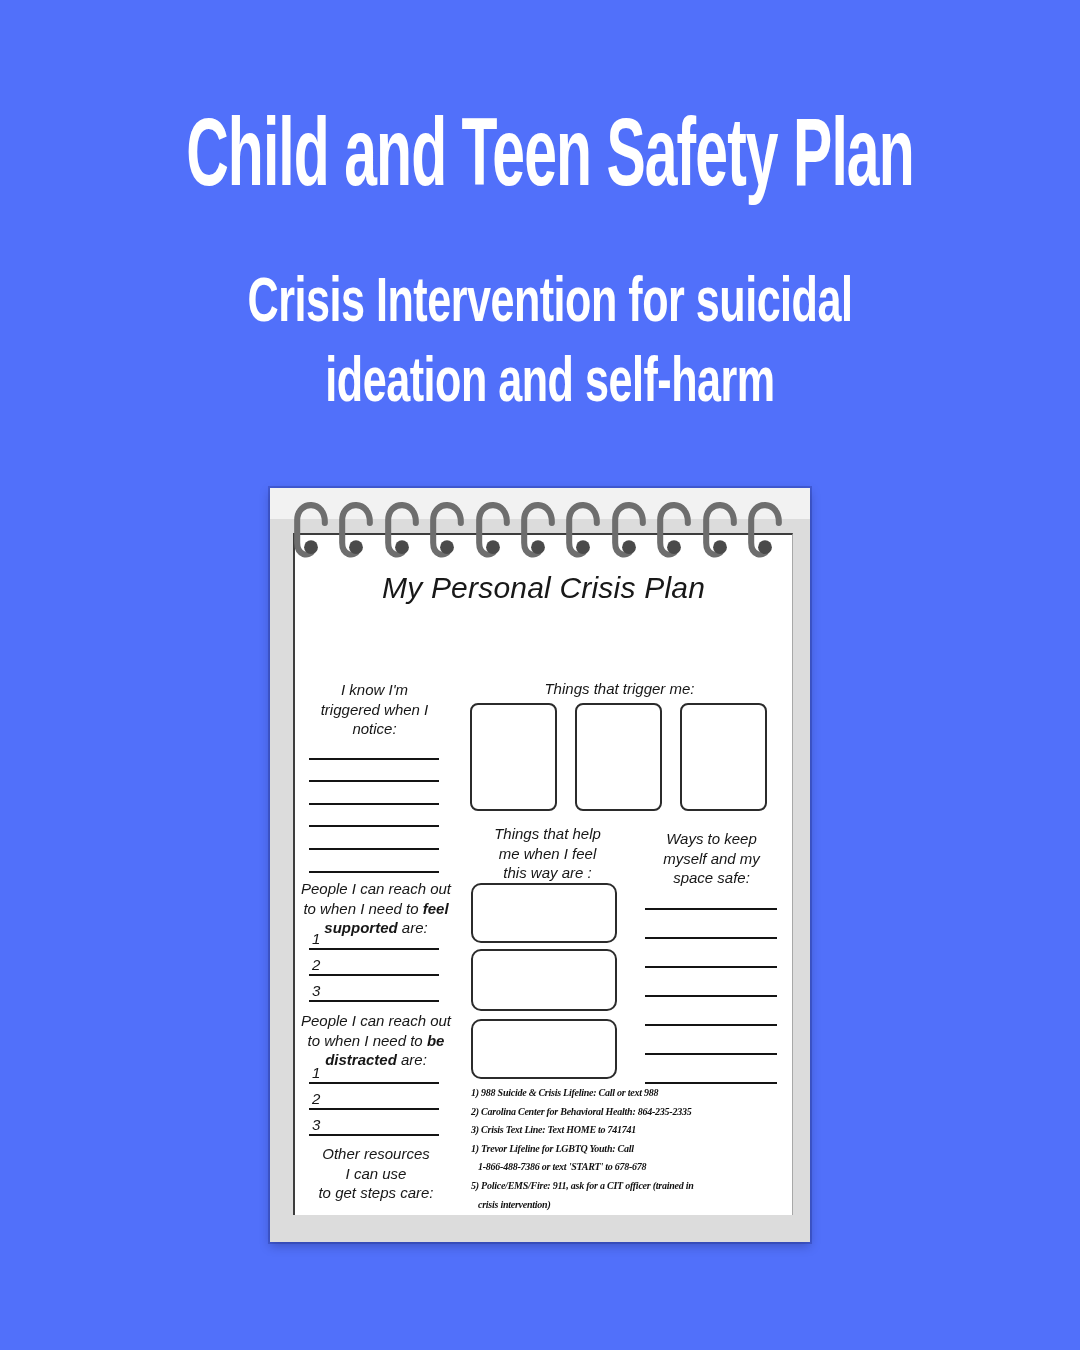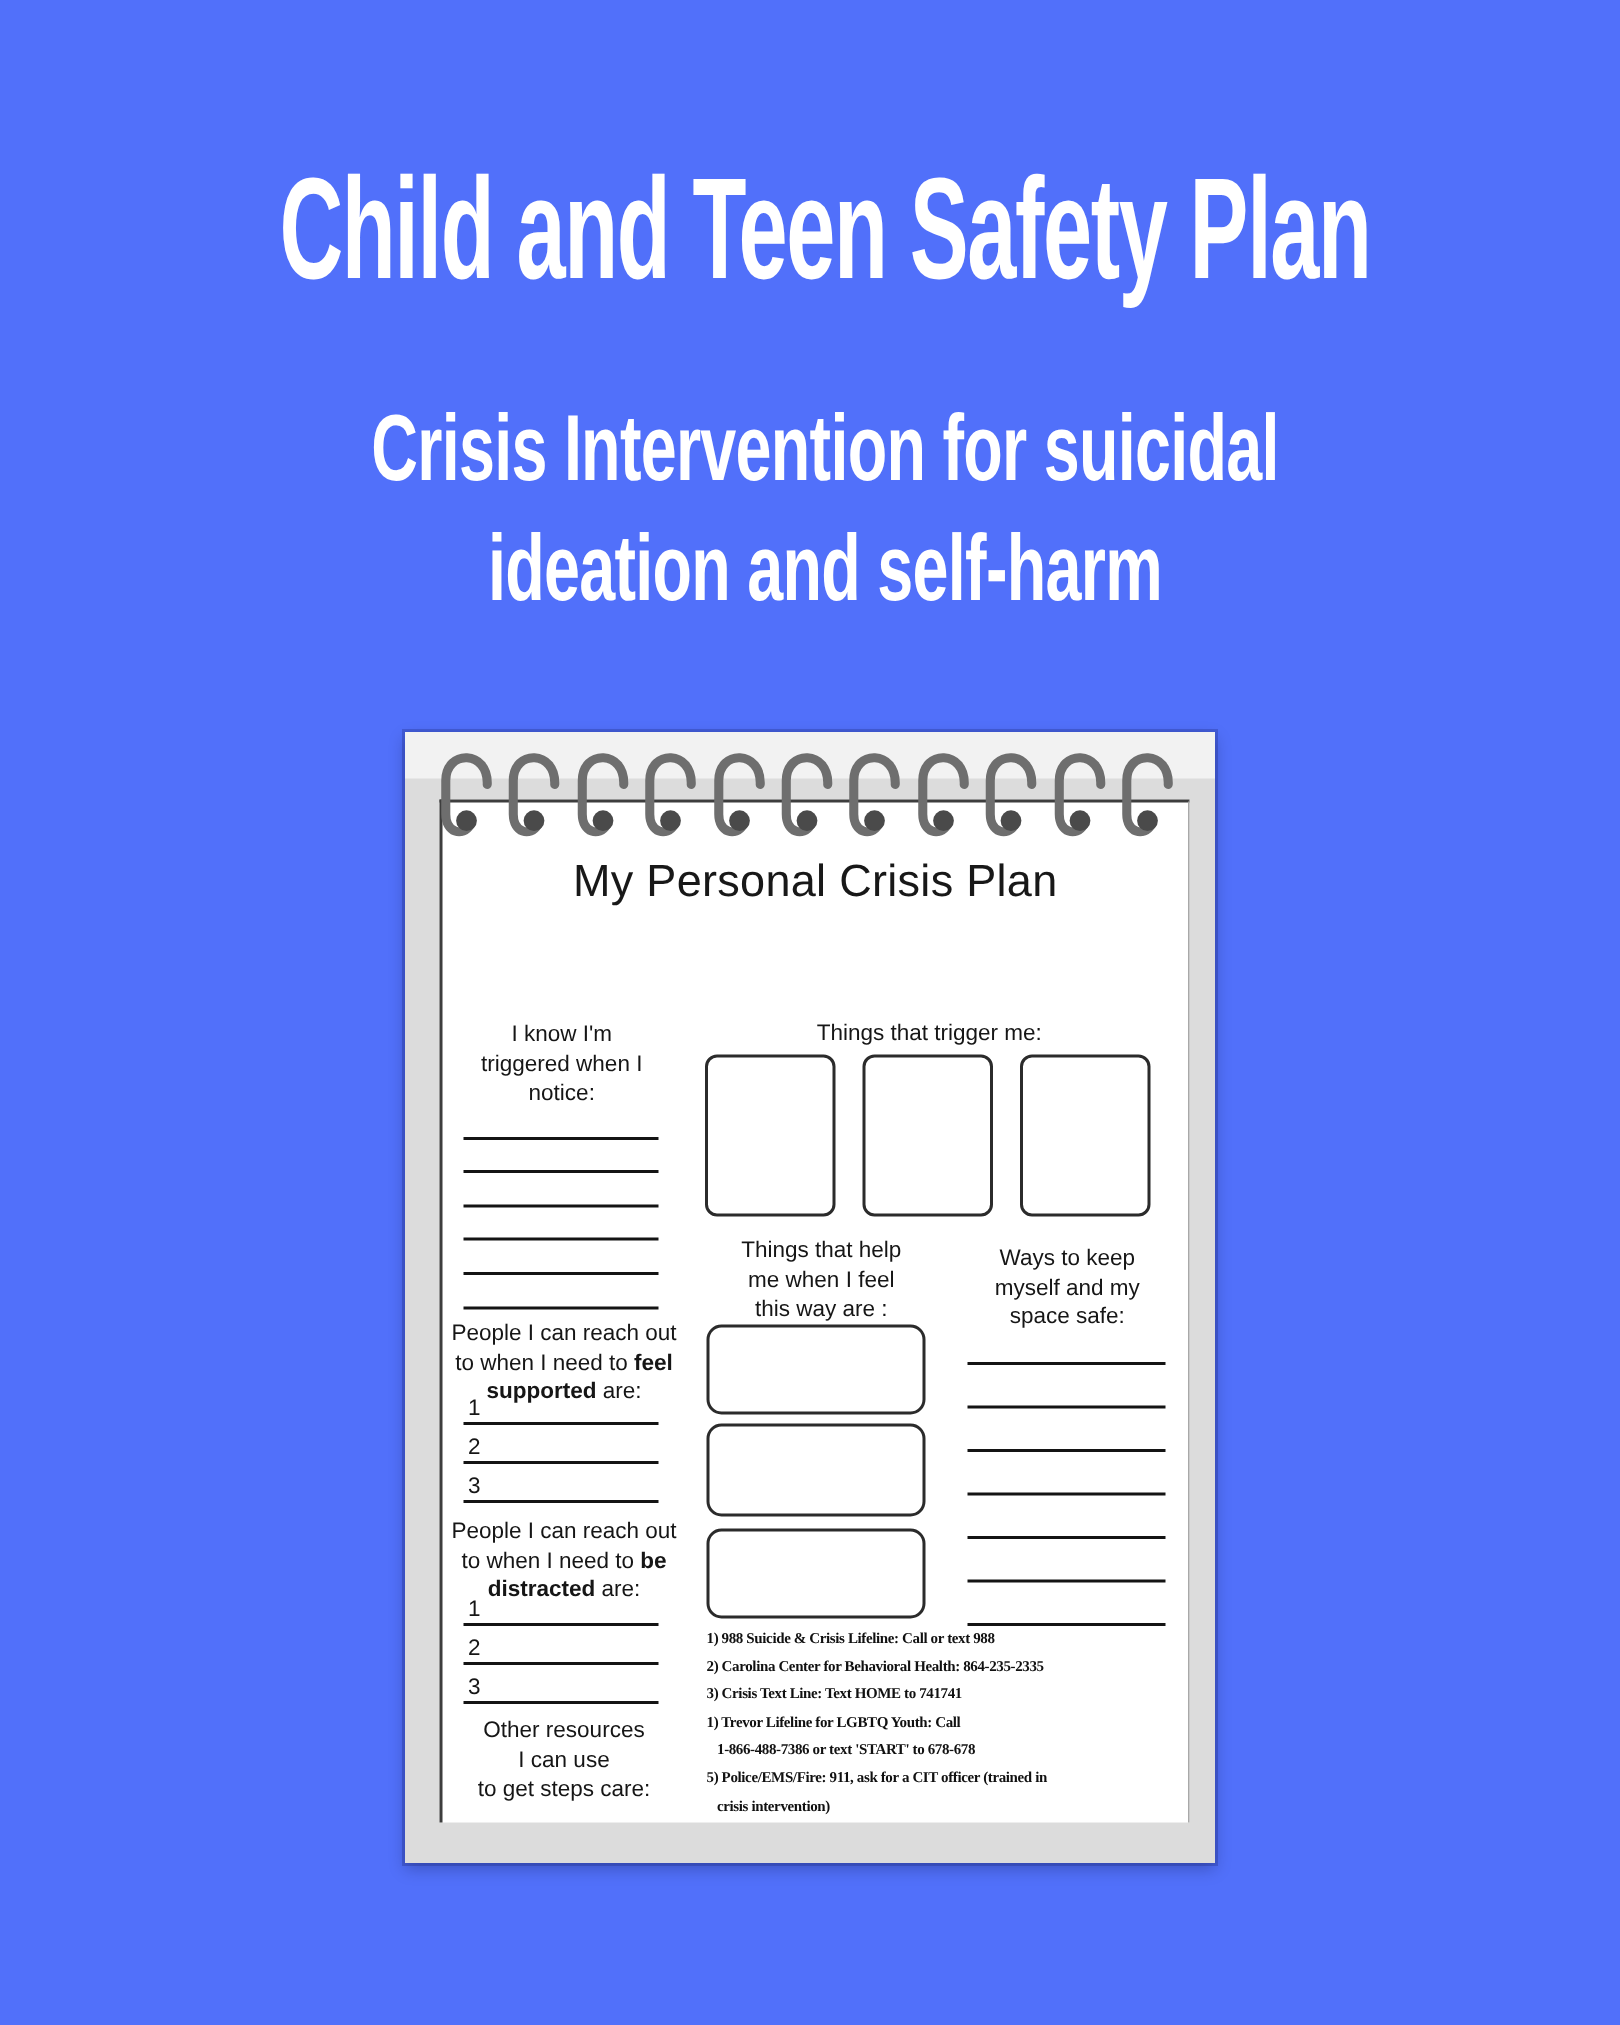--- a/index.html
+++ b/index.html
@@ -40,21 +40,21 @@
   .coils {
     position:absolute; top:6px; left:22px; right:26px; height:72px;
     display:flex; justify-content:space-between; z-index:3;
   }
   .coil { width:38px; height:70px; }
 
   .page {
     position:absolute; left:23px; top:45px; width:500px; height:682px;
     box-sizing:border-box; background:var(--page,#fff);
     border-top:2px solid #3d3d3d; border-left:2px solid #3d3d3d; border-right:1px solid #a8a8a8;
-    color:var(--ink,#1b1b1b); z-index:2; overflow:hidden;
+    color:var(--ink,#1b1b1b); z-index:2; overflow:hidden;font-style:italic;
   }
 
   .ws-title { position:absolute; top:36px; left:0; right:0; text-align:center;
     font-size:30px; font-weight:500; letter-spacing:.2px; color:#181818; }
   .ws-intro { position:absolute; top:84px; left:13px; right:13px; text-align:center;
     font-size:13.8px; line-height:1.42; color:#222; }
 
   .lbl { font-size:15px; line-height:1.3; text-align:center; color:#161616; position:absolute; }
   .lbl b { font-weight:700; }
 

